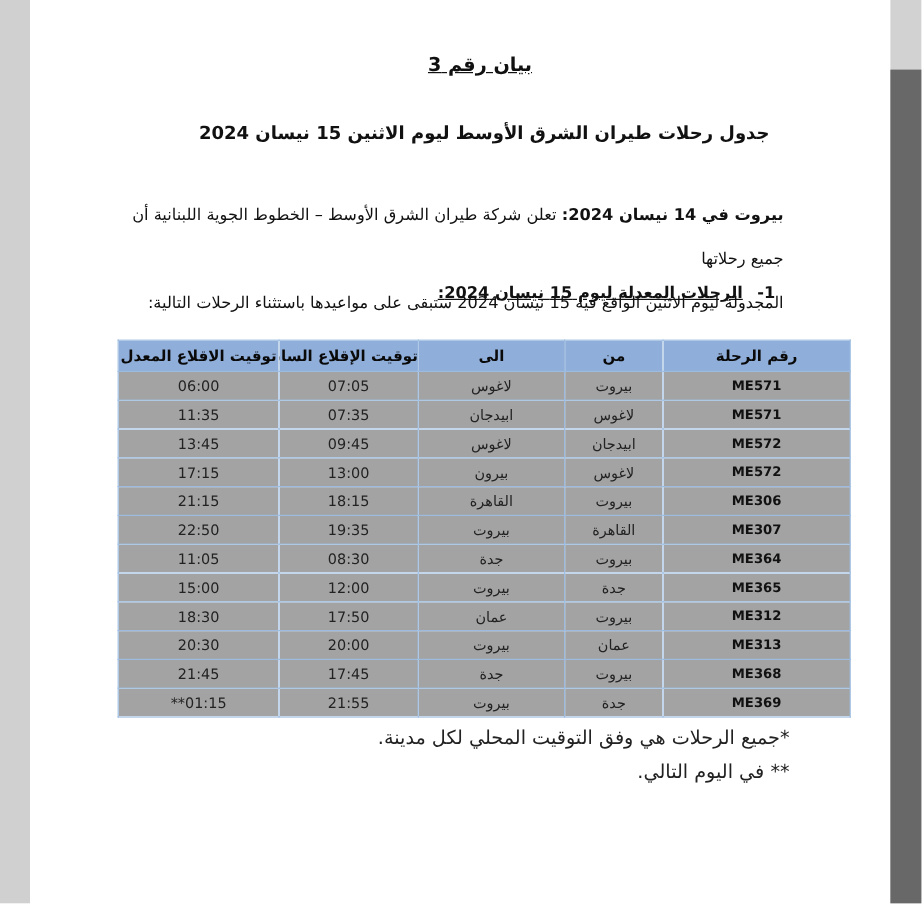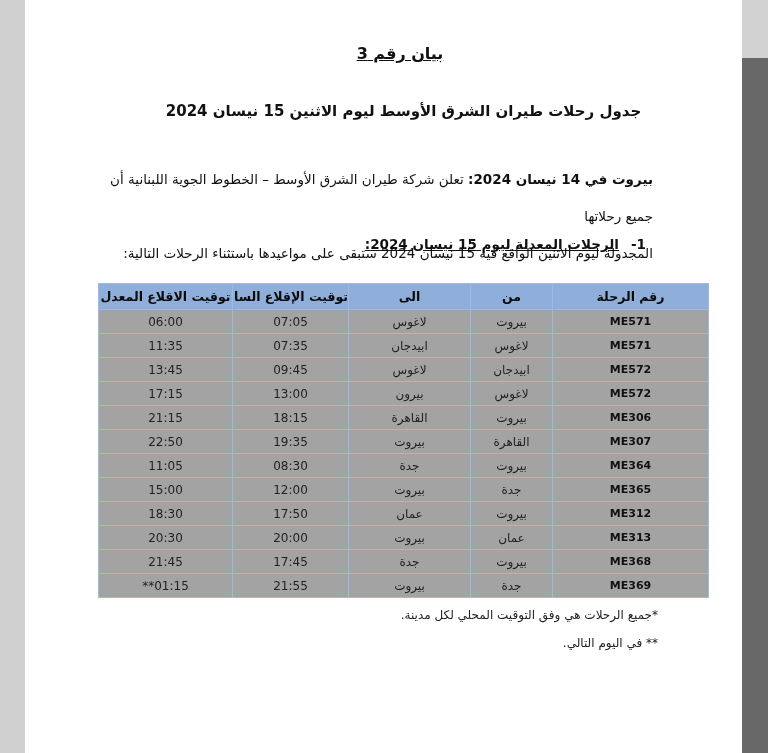--- a/index.html
+++ b/index.html
@@ -71,21 +71,21 @@
   }
   .flights-table td {
     background: #a3a3a3;
     height: 24px;
     font-size: 12px; color: #222;
   }
   .flights-table td.flight-no { font-weight: bold; color: #111; font-size: 11px; }
   .doc-notes {
     position: absolute; top: 601px; right: 110px;
     direction: rtl; text-align: right;
-    font-size: 12px; line-height: 28px; color: #222;
+    font-size: 16px; line-height: 28px; color: #222;
   }
 </style>
 </head>
 <body>
 
 <div class="canvas-strip-left"></div>
 
 <div class="page"></div>
 
 <div class="scrollbar-track"></div>

